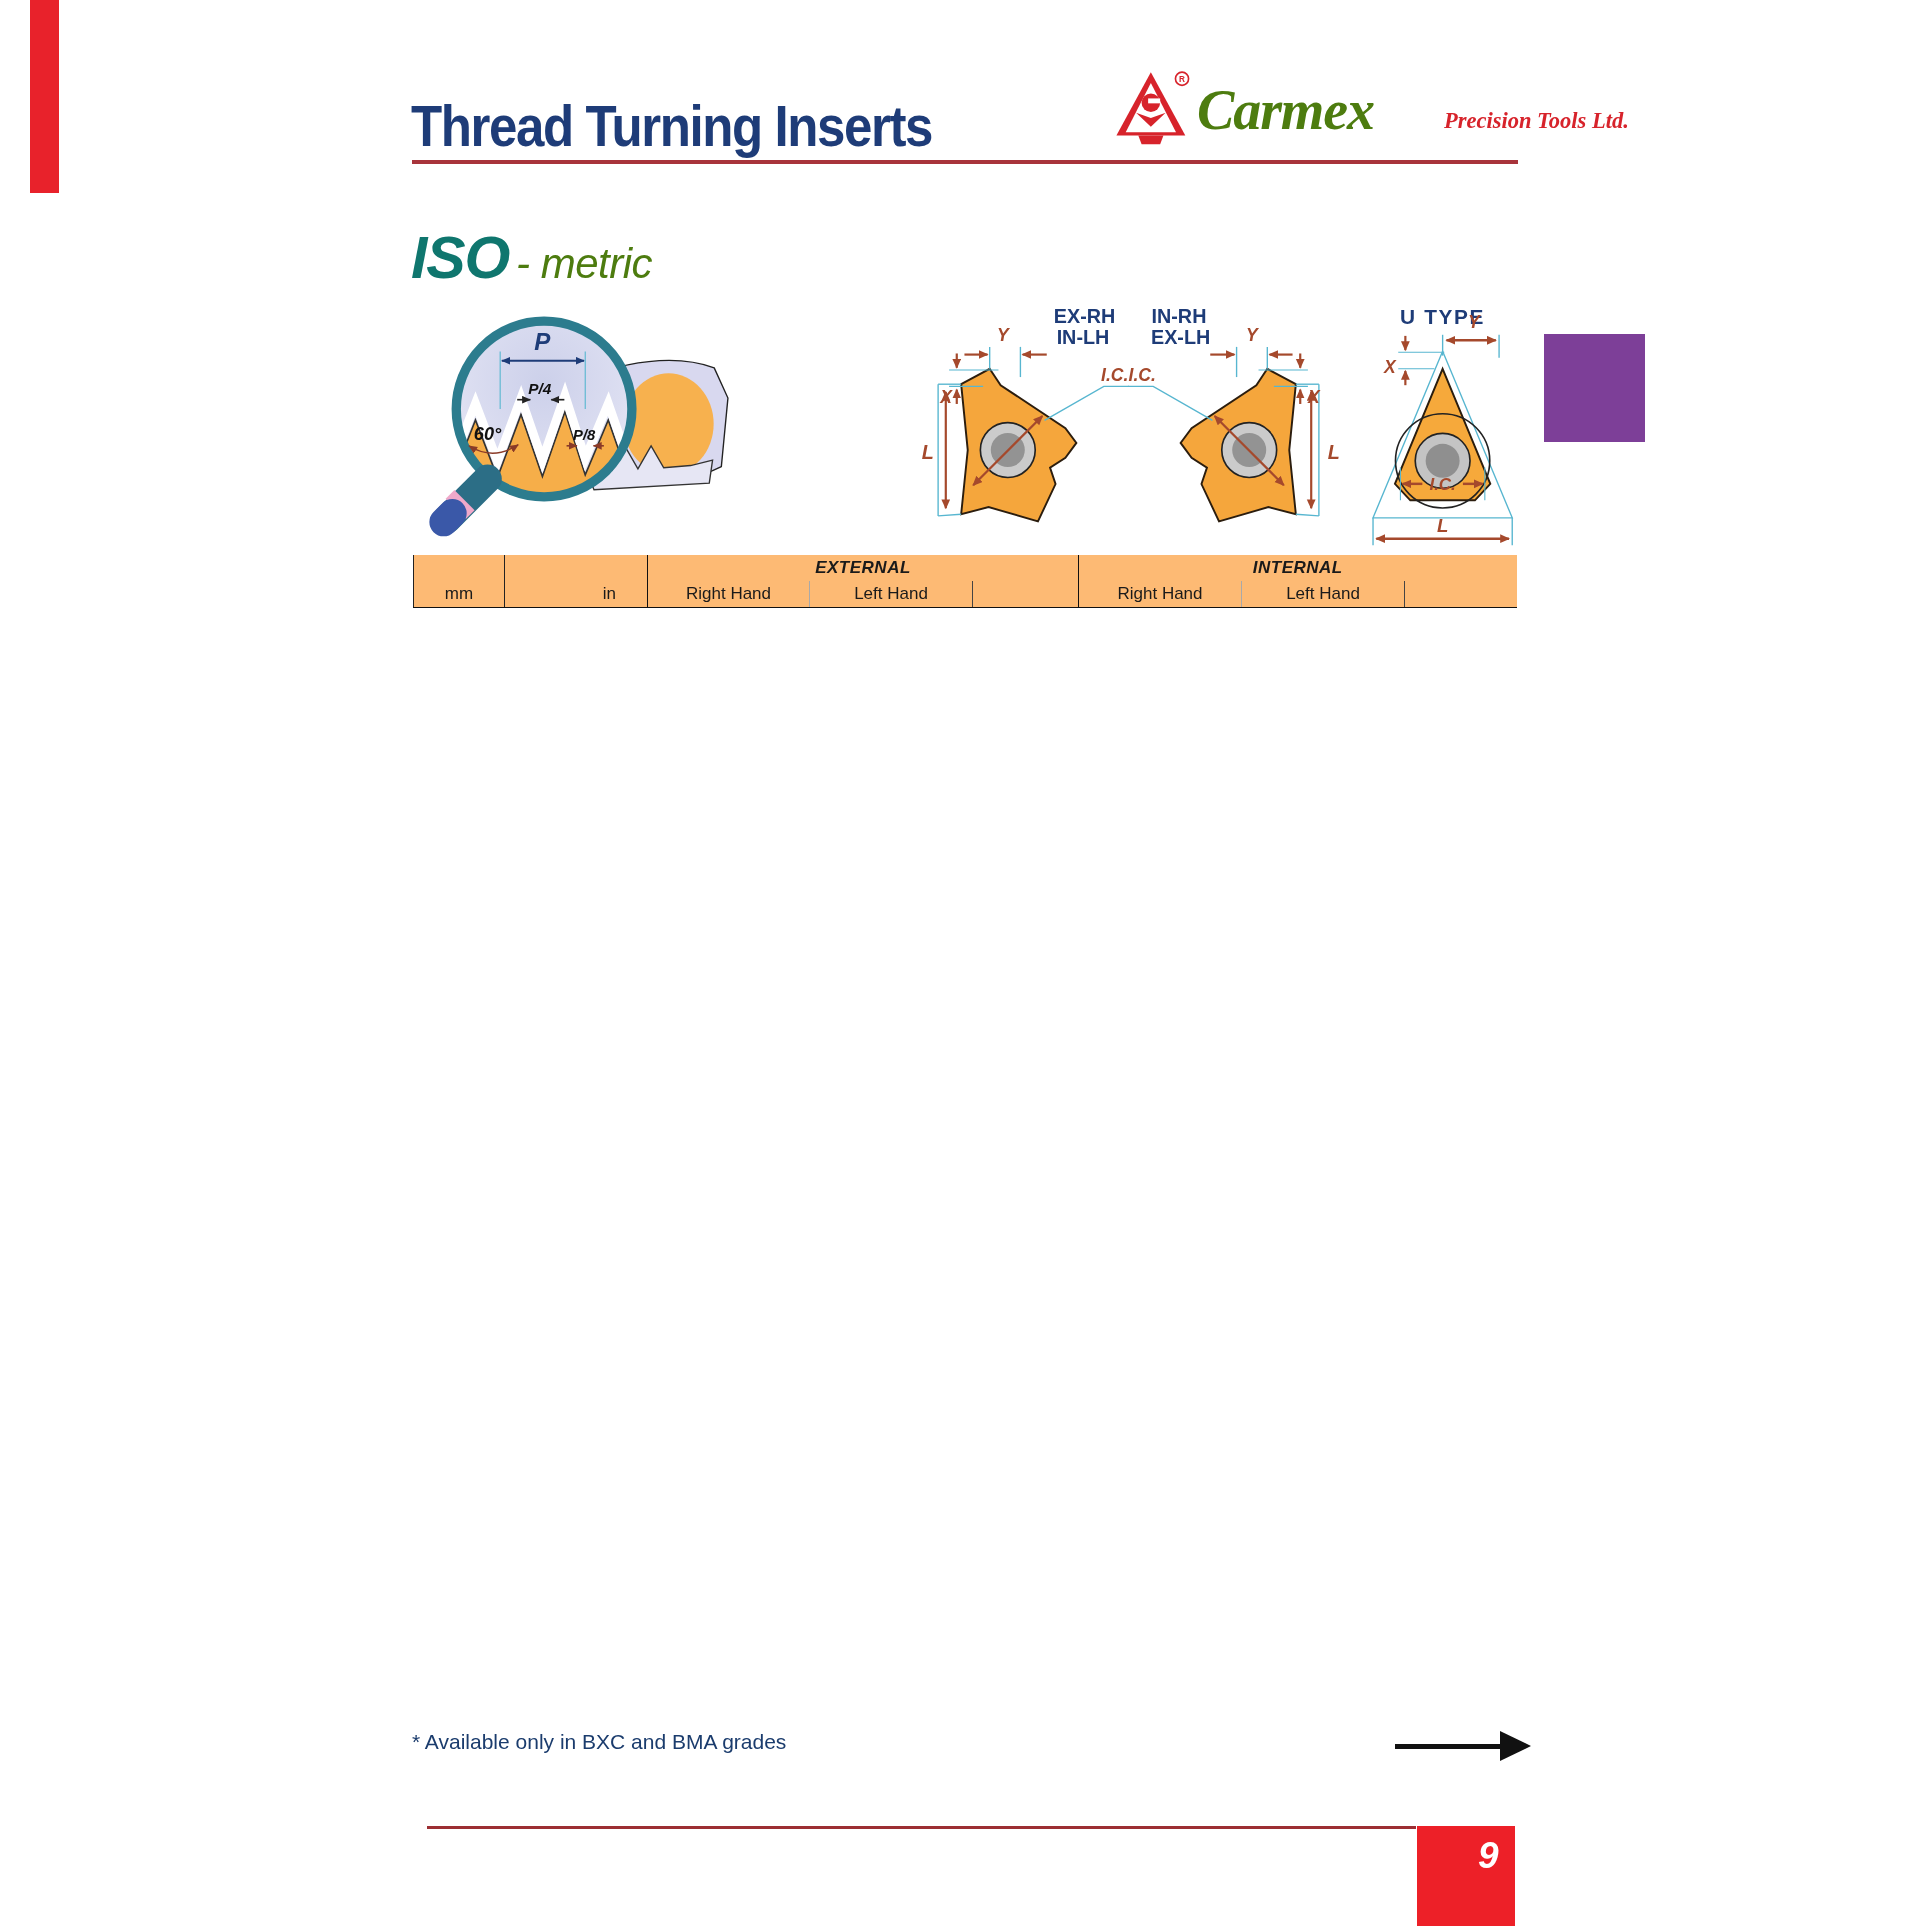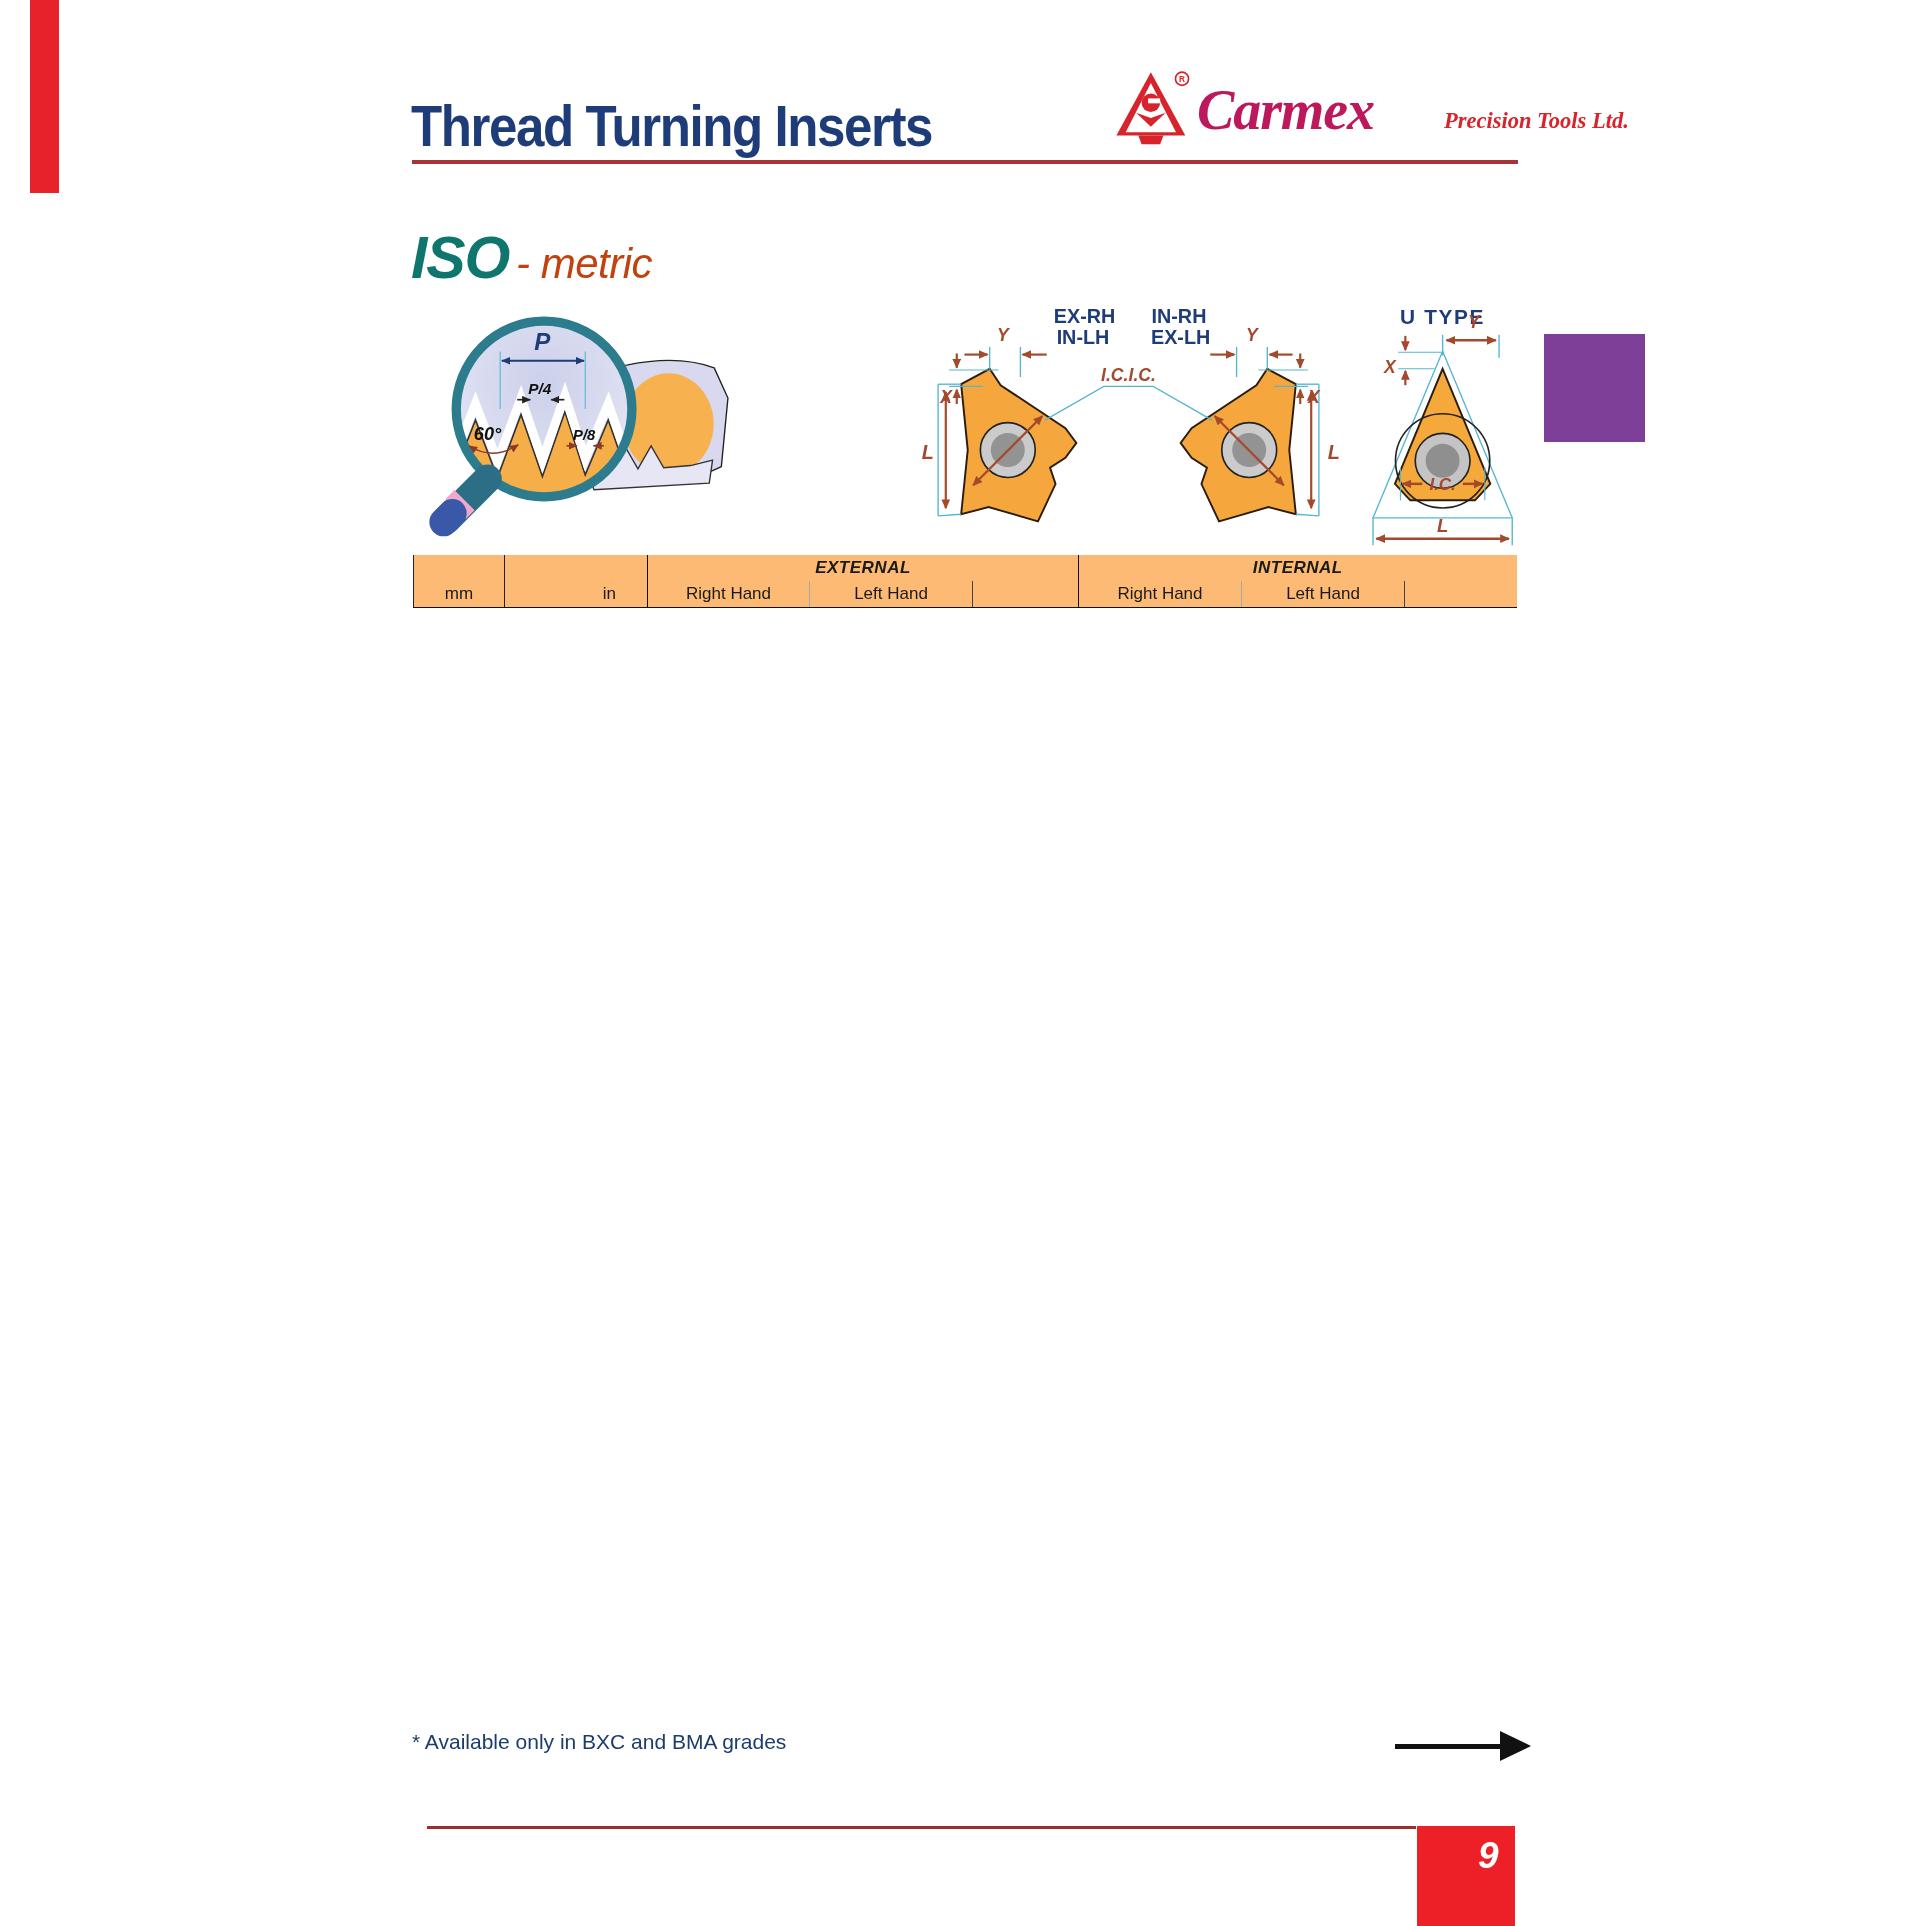--- a/index.html
+++ b/index.html
@@ -8,27 +8,27 @@
 
   
   #corner-bar{left:30px;top:0;width:29px;height:193px;background:#e8222b;}
   #page-title{left:411px;top:92px;font-size:58px;font-weight:bold;color:#1e3c78;
               letter-spacing:-1.6px;transform:scaleX(.88);transform-origin:left;white-space:nowrap;}
   #title-rule{left:412px;top:160px;width:1106px;height:3.8px;background:#a8343b;}
 
   
   #logo-icon{left:1114px;top:70px;}
   #logo-word{left:1197px;top:78px;font-family:"Liberation Serif",serif;font-style:italic;font-weight:bold;
-             font-size:56px;color:#be185d;letter-spacing:-1.1px;}
+             font-size:56px;color:#4d7c0f;letter-spacing:-1.1px;}
   #logo-sub{left:1401px;top:108px;font-family:"Liberation Serif",serif;font-style:italic;font-weight:bold;
             font-size:22.5px;color:#d7232b;white-space:nowrap;margin-left:43px;}
 
   
   #iso-title{left:411px;top:224px;font-size:59px;font-weight:bold;font-style:italic;color:#0f766e;letter-spacing:-1.1px;}
-  #iso-sub{left:516px;top:240px;font-size:42px;font-style:italic;color:#c2410c;letter-spacing:-0.5px;}
+  #iso-sub{left:516px;top:240px;font-size:42px;font-style:italic;color:#4d7c0f;letter-spacing:-0.5px;}
 
   #purple-box{left:1544px;top:334px;width:101px;height:108px;background:#7d3f98;}
 
   
   table#spec{border-collapse:collapse;table-layout:fixed;position:absolute;left:413px;top:555px;width:1103px;}
   #spec td{padding:0;text-align:center;vertical-align:middle;font-size:17px;color:#1a1a1a;overflow:hidden;}
   #spec tr{height:26px;}
   tr.hA{height:52px;} tr.hB{height:31px;} tr.hC{height:25px;}
   .hd{background:#fdba74;}
   .hbig{font-size:25px;font-weight:bold;font-style:italic;color:#111;letter-spacing:0.5px;}

